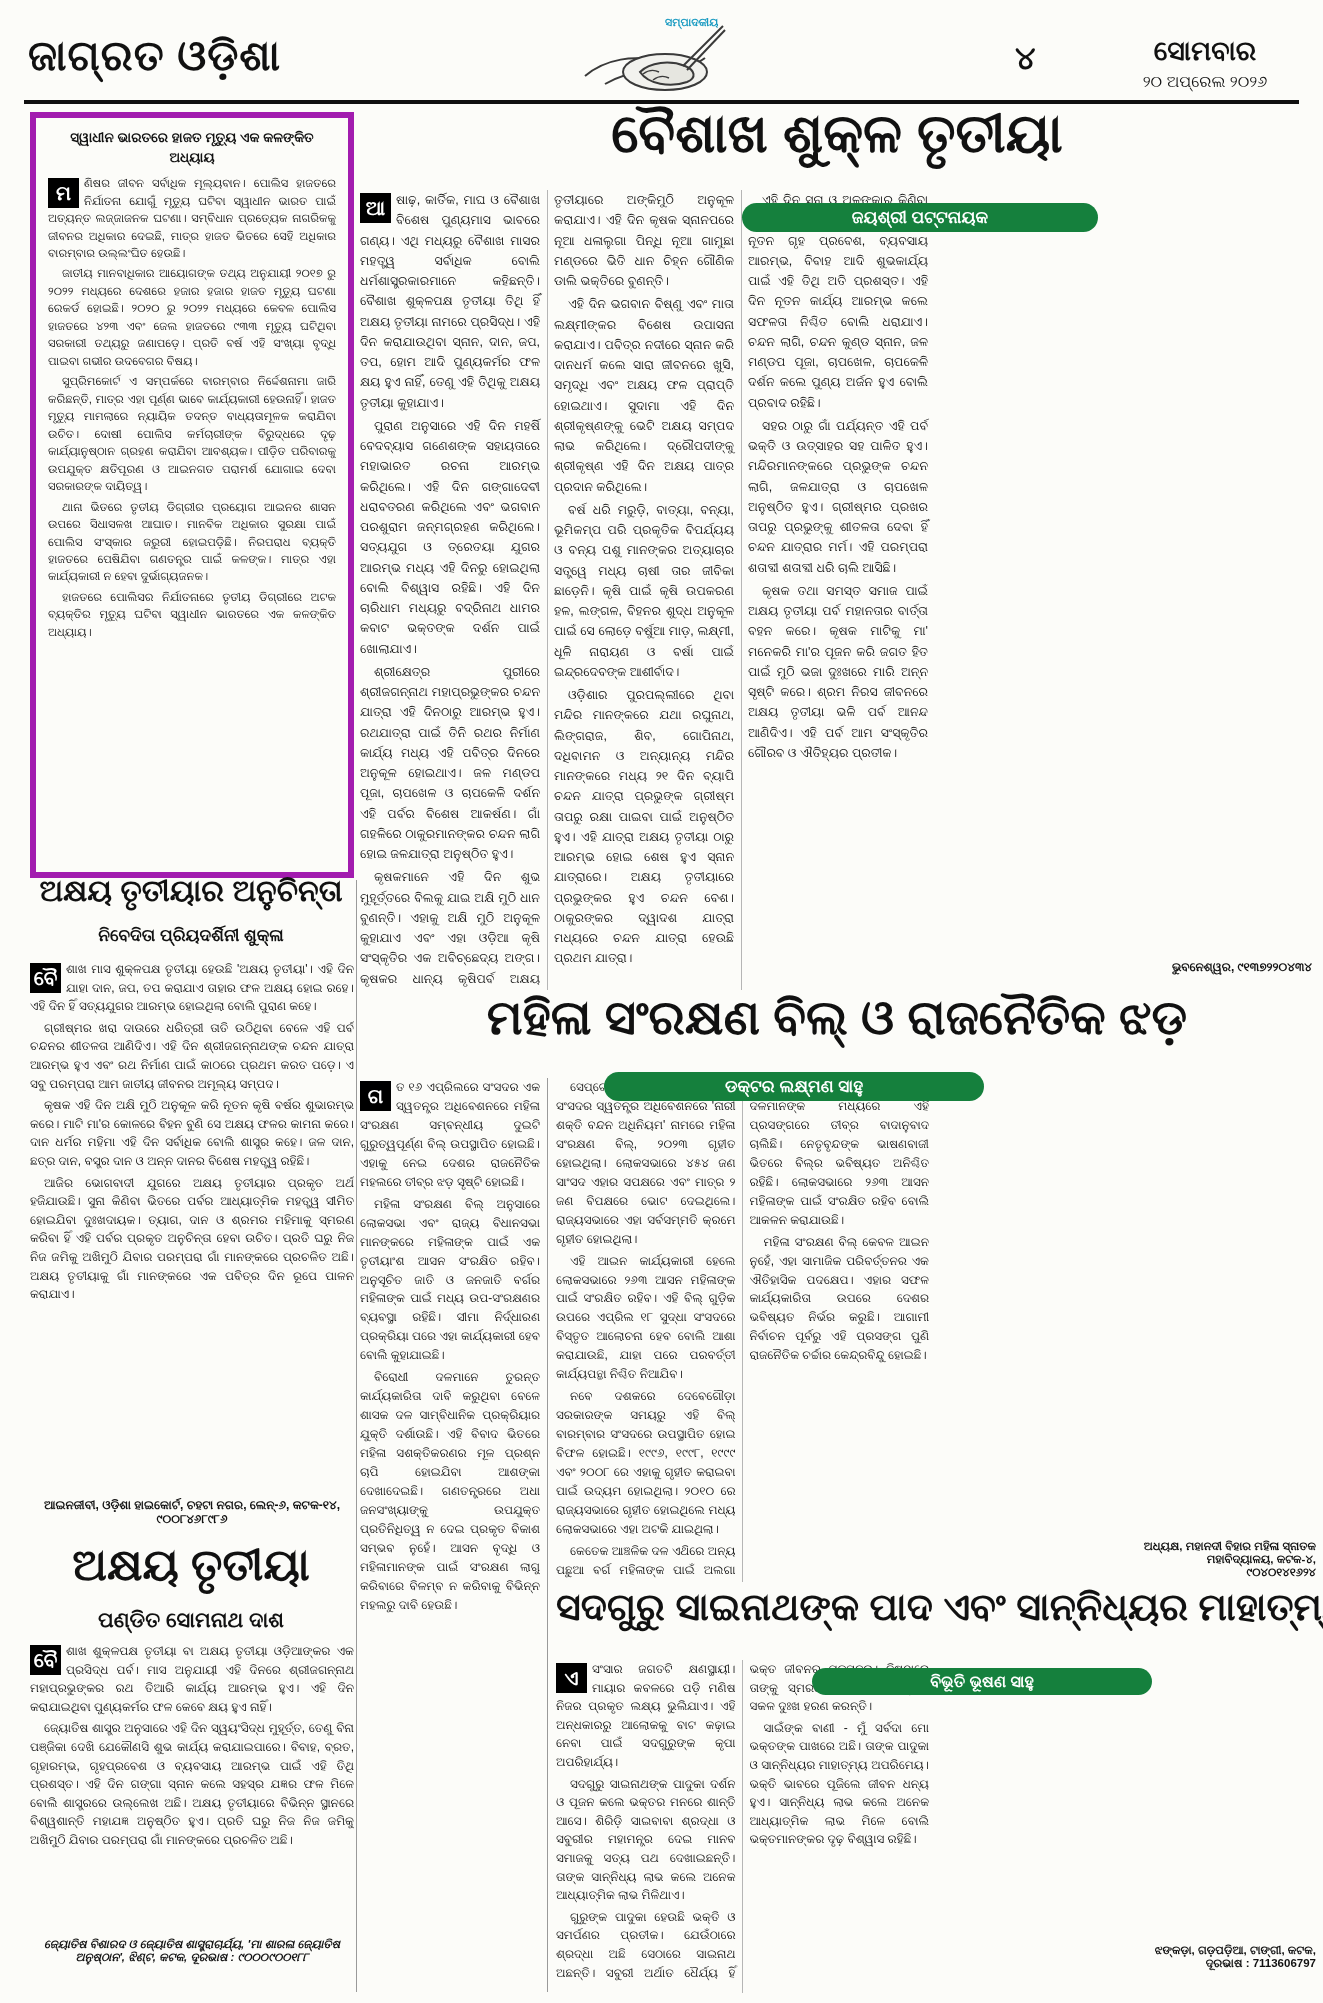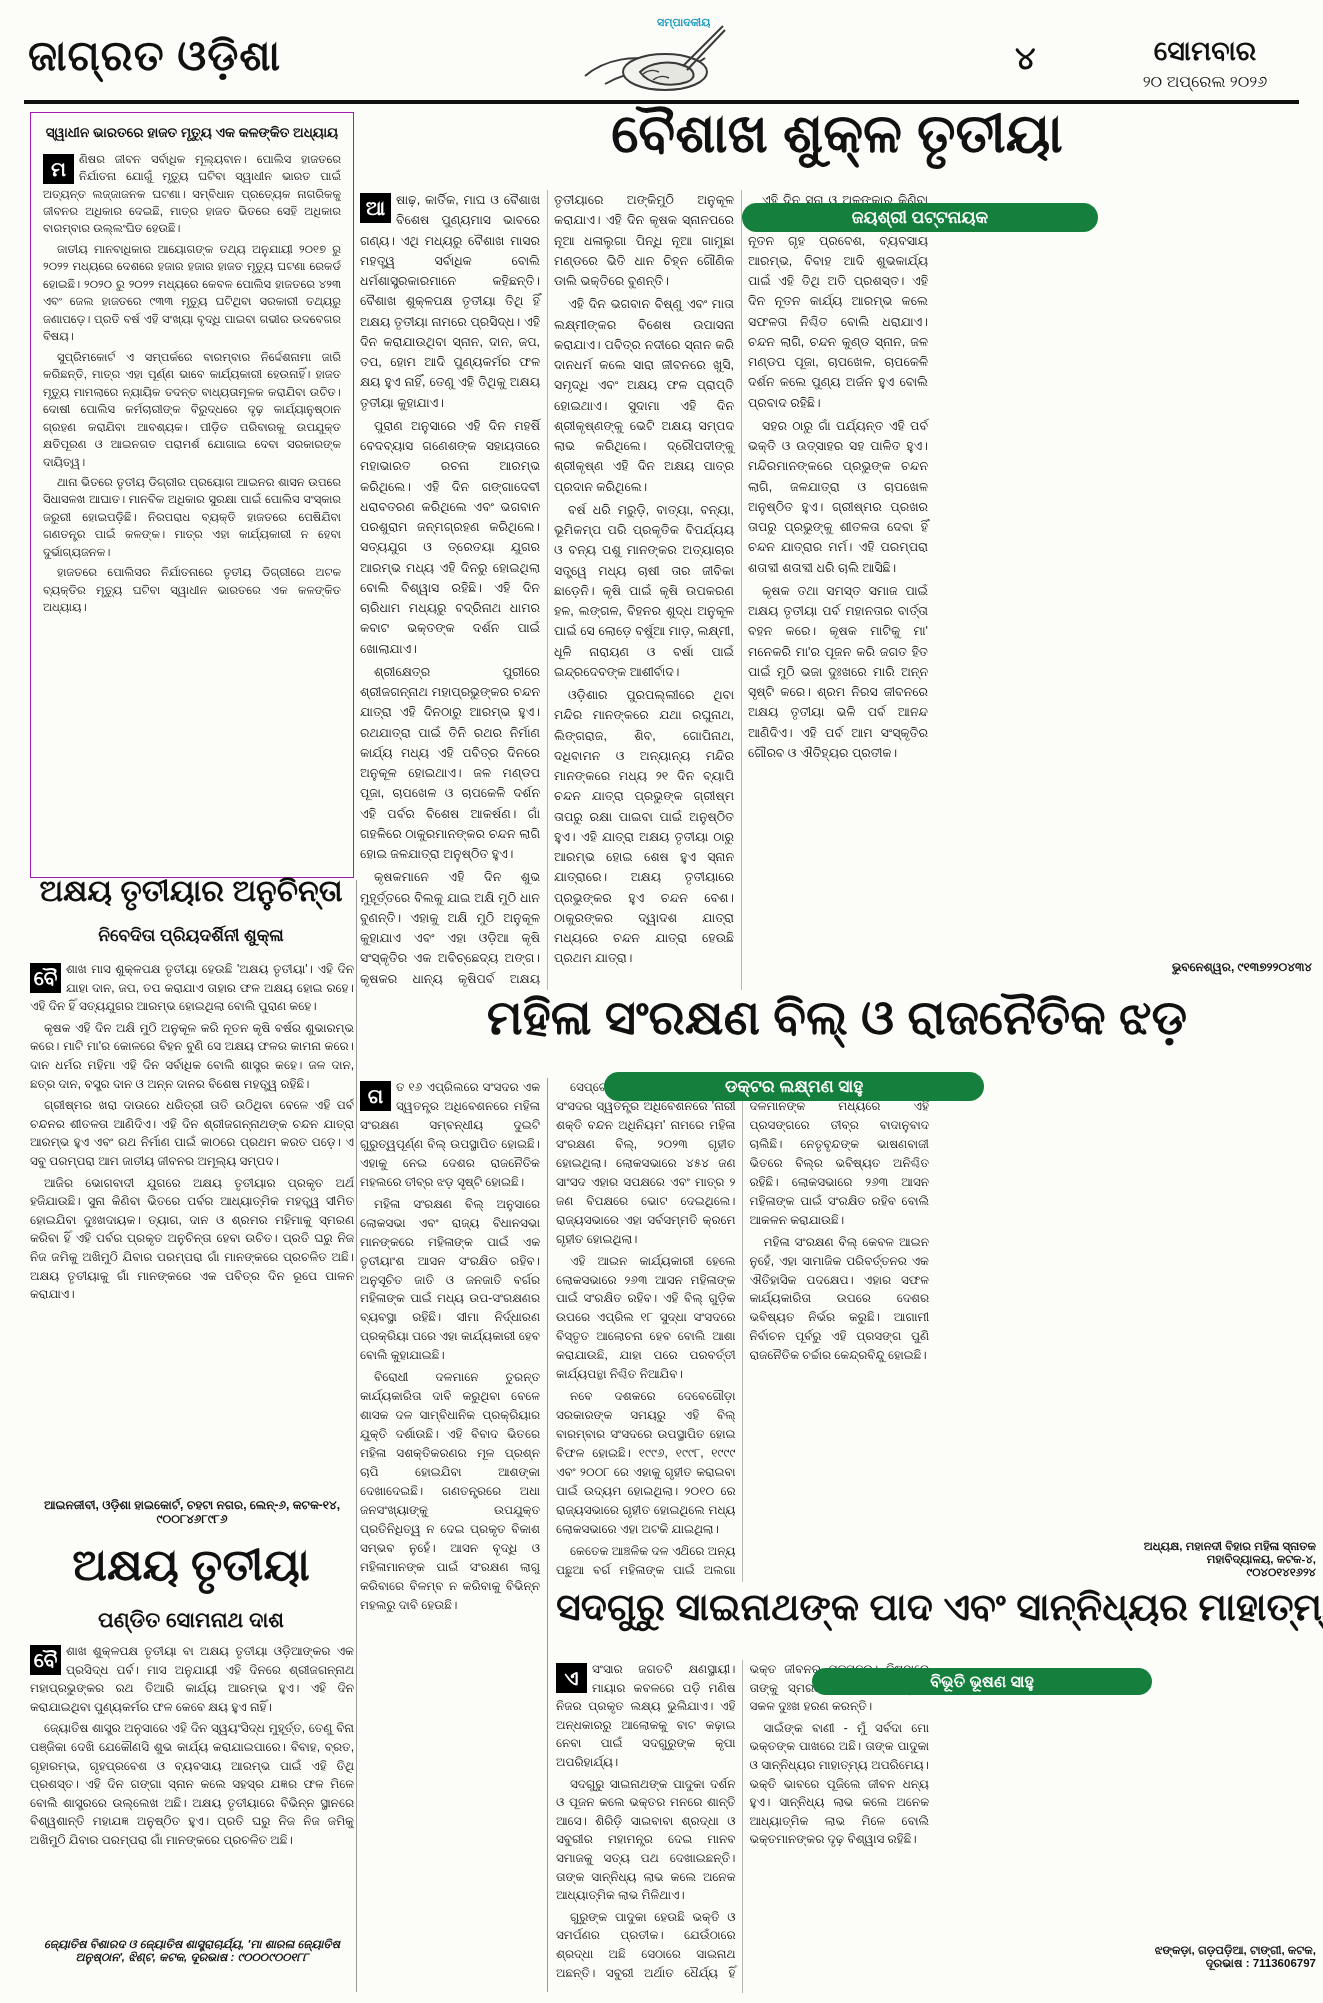--- a/index.html
+++ b/index.html
@@ -3,39 +3,39 @@
 <meta charset="utf-8">
 <title>Newspaper Page</title>
 <style>
   *{margin:0;padding:0;box-sizing:border-box;}
   html,body{background:#e8e8e4;}
   .page{position:relative;width:1323px;height:2003px;background:#fcfcf9;color:#111;
         font-family:"Liberation Sans","DejaVu Sans",sans-serif;margin:0 auto;overflow:hidden;}
   
   .masthead{position:absolute;left:28px;top:32px;font-size:42px;font-weight:bold;letter-spacing:1px;}
   .header-art{position:absolute;left:545px;top:14px;width:230px;height:84px;}
-  .art-label{position:absolute;left:112px;top:2px;font-size:11px;font-weight:bold;color:#189ac1;}
+  .art-label{position:absolute;left:120px;top:2px;font-size:11px;font-weight:bold;color:#189ac1;}
   .page-no{position:absolute;left:1015px;top:40px;font-size:32px;font-weight:bold;}
   .day-date{position:absolute;left:1115px;top:36px;width:180px;text-align:center;}
   .day{font-size:27px;font-weight:bold;}
   .date{font-size:16px;margin-top:6px;}
   .top-rule{position:absolute;left:24px;top:100px;width:1275px;height:4px;background:#101010;}
   
   .pill{position:absolute;background:#15803d;color:#fff;border-radius:15px;
         font-weight:bold;text-align:center;z-index:5;}
   .dc{float:left;background:#000;color:#fff;font-size:20px;font-weight:bold;
       width:31px;height:30px;line-height:30px;text-align:center;margin:3px 5px 0 0;}
   .bd{text-align:justify;overflow:hidden;column-fill:auto;}
   .bd p{margin:0 0 3px;text-indent:14px;}
   .bd p.lead{text-indent:0;}
   .sig{position:absolute;font-weight:bold;}
   .vrule{position:absolute;width:1px;background:#9a9a9a;}
   
   .box-article{position:absolute;left:30px;top:112px;width:324px;height:766px;
-               border:1px solid #a21caf;padding:10px 12px;background:#fcfcf9;}
+               border:6px solid #a21caf;padding:10px 12px;background:#fcfcf9;}
   .box-headline{font-size:13.5px;font-weight:bold;text-align:center;line-height:1.45;
                 margin-bottom:8px;}
   .box-body{font-size:11.5px;line-height:1.52;height:690px;}
   
   .main-headline{position:absolute;left:358px;top:102px;width:958px;
                  font-size:54px;font-weight:bold;text-align:center;white-space:nowrap;}
   .main-pill{left:742px;top:203px;width:356px;height:29px;font-size:17px;line-height:29px;}
   .main-body{position:absolute;left:360px;top:190px;width:956px;height:800px;
              column-count:5;column-gap:14px;column-rule:1px solid #b5b5b5;
              font-size:12.5px;line-height:1.62;}
@@ -134,22 +134,22 @@
         <p>କୃଷକ ତଥା ସମସ୍ତ ସମାଜ ପାଇଁ ଅକ୍ଷୟ ତୃତୀୟା ପର୍ବ ମହାନତାର ବାର୍ତ୍ତା ବହନ କରେ। କୃଷକ ମାଟିକୁ ମା' ମନେକରି ମା'ର ପୂଜନ କରି ଜଗତ ହିତ ପାଇଁ ମୁଠି ଭଜା ଦୁଃଖରେ ମାରି ଅନ୍ନ ସୃଷ୍ଟି କରେ। ଶ୍ରମ ନିରସ ଜୀବନରେ ଅକ୍ଷୟ ତୃତୀୟା ଭଳି ପର୍ବ ଆନନ୍ଦ ଆଣିଦିଏ। ଏହି ପର୍ବ ଆମ ସଂସ୍କୃତିର ଗୌରବ ଓ ଐତିହ୍ୟର ପ୍ରତୀକ।</p>
       </div>
   </div>
   <div class="sig main-sig">ଭୁବନେଶ୍ୱର, ୯୧୩୭୨୨୦୪୩୪</div>
 
   <h2 class="l1-headline">ଅକ୍ଷୟ ତୃତୀୟାର ଅନୁଚିନ୍ତା</h2>
   <div class="l1-author">ନିବେଦିତା ପ୍ରିୟଦର୍ଶିନୀ ଶୁକ୍ଳା</div>
   <div class="bd l1-body">
     <p class="lead"><span class="dc">ବୈ</span><span>ଶାଖ ମାସ ଶୁକ୍ଳପକ୍ଷ ତୃତୀୟା ହେଉଛି 'ଅକ୍ଷୟ ତୃତୀୟା'। ଏହି ଦିନ ଯାହା ଦାନ, ଜପ, ତପ କରାଯାଏ ତାହାର ଫଳ ଅକ୍ଷୟ ହୋଇ ରହେ। ଏହି ଦିନ ହିଁ ସତ୍ୟଯୁଗର ଆରମ୍ଭ ହୋଇଥିଲା ବୋଲି ପୁରାଣ କହେ।</span></p>
     <div>
+        <p>ଗ୍ରୀଷ୍ମର ଖରା ଦାଉରେ ଧରିତ୍ରୀ ତାତି ଉଠିଥିବା ବେଳେ ଏହି ପର୍ବ ଚନ୍ଦନର ଶୀତଳତା ଆଣିଦିଏ। ଏହି ଦିନ ଶ୍ରୀଜଗନ୍ନାଥଙ୍କ ଚନ୍ଦନ ଯାତ୍ରା ଆରମ୍ଭ ହୁଏ ଏବଂ ରଥ ନିର୍ମାଣ ପାଇଁ କାଠରେ ପ୍ରଥମ କରତ ପଡ଼େ। ଏ ସବୁ ପରମ୍ପରା ଆମ ଜାତୀୟ ଜୀବନର ଅମୂଲ୍ୟ ସମ୍ପଦ।</p>
         <p>କୃଷକ ଏହି ଦିନ ଅକ୍ଷି ମୁଠି ଅନୁକୂଳ କରି ନୂତନ କୃଷି ବର୍ଷର ଶୁଭାରମ୍ଭ କରେ। ମାଟି ମା'ର କୋଳରେ ବିହନ ବୁଣି ସେ ଅକ୍ଷୟ ଫଳର କାମନା କରେ। ଦାନ ଧର୍ମର ମହିମା ଏହି ଦିନ ସର୍ବାଧିକ ବୋଲି ଶାସ୍ତ୍ର କହେ। ଜଳ ଦାନ, ଛତ୍ର ଦାନ, ବସ୍ତ୍ର ଦାନ ଓ ଅନ୍ନ ଦାନର ବିଶେଷ ମହତ୍ତ୍ୱ ରହିଛି।</p>
-        <p>ଗ୍ରୀଷ୍ମର ଖରା ଦାଉରେ ଧରିତ୍ରୀ ତାତି ଉଠିଥିବା ବେଳେ ଏହି ପର୍ବ ଚନ୍ଦନର ଶୀତଳତା ଆଣିଦିଏ। ଏହି ଦିନ ଶ୍ରୀଜଗନ୍ନାଥଙ୍କ ଚନ୍ଦନ ଯାତ୍ରା ଆରମ୍ଭ ହୁଏ ଏବଂ ରଥ ନିର୍ମାଣ ପାଇଁ କାଠରେ ପ୍ରଥମ କରତ ପଡ଼େ। ଏ ସବୁ ପରମ୍ପରା ଆମ ଜାତୀୟ ଜୀବନର ଅମୂଲ୍ୟ ସମ୍ପଦ।</p>
         <p>ଆଜିର ଭୋଗବାଦୀ ଯୁଗରେ ଅକ୍ଷୟ ତୃତୀୟାର ପ୍ରକୃତ ଅର୍ଥ ହଜିଯାଉଛି। ସୁନା କିଣିବା ଭିତରେ ପର୍ବର ଆଧ୍ୟାତ୍ମିକ ମହତ୍ତ୍ୱ ସୀମିତ ହୋଇଯିବା ଦୁଃଖଦାୟକ। ତ୍ୟାଗ, ଦାନ ଓ ଶ୍ରମର ମହିମାକୁ ସ୍ମରଣ କରିବା ହିଁ ଏହି ପର୍ବର ପ୍ରକୃତ ଅନୁଚିନ୍ତା ହେବା ଉଚିତ। ପ୍ରତି ଘରୁ ନିଜ ନିଜ ଜମିକୁ ଅଖିମୁଠି ଯିବାର ପରମ୍ପରା ଗାଁ ମାନଙ୍କରେ ପ୍ରଚଳିତ ଅଛି। ଅକ୍ଷୟ ତୃତୀୟାକୁ ଗାଁ ମାନଙ୍କରେ ଏକ ପବିତ୍ର ଦିନ ରୂପେ ପାଳନ କରାଯାଏ।</p>
       </div>
   </div>
   <div class="sig l1-sig">ଆଇନଜୀବୀ, ଓଡ଼ିଶା ହାଇକୋର୍ଟ, ଚହଟା ନଗର, ଲେନ୍-୬, କଟକ-୧୪, ୯୦୦୮୪୬୮୯୮୬</div>
 
   <h2 class="l2-headline">ଅକ୍ଷୟ ତୃତୀୟା</h2>
   <div class="l2-author">ପଣ୍ଡିତ ସୋମନାଥ ଦାଶ</div>
   <div class="bd l2-body">
     <p class="lead"><span class="dc">ବୈ</span><span>ଶାଖ ଶୁକ୍ଳପକ୍ଷ ତୃତୀୟା ବା ଅକ୍ଷୟ ତୃତୀୟା ଓଡ଼ିଆଙ୍କର ଏକ ପ୍ରସିଦ୍ଧ ପର୍ବ। ମାସ ଅନୁଯାୟୀ ଏହି ଦିନରେ ଶ୍ରୀଜଗନ୍ନାଥ ମହାପ୍ରଭୁଙ୍କର ରଥ ତିଆରି କାର୍ଯ୍ୟ ଆରମ୍ଭ ହୁଏ। ଏହି ଦିନ କରାଯାଇଥିବା ପୁଣ୍ୟକର୍ମର ଫଳ କେବେ କ୍ଷୟ ହୁଏ ନାହିଁ।</span></p>
     <div>

